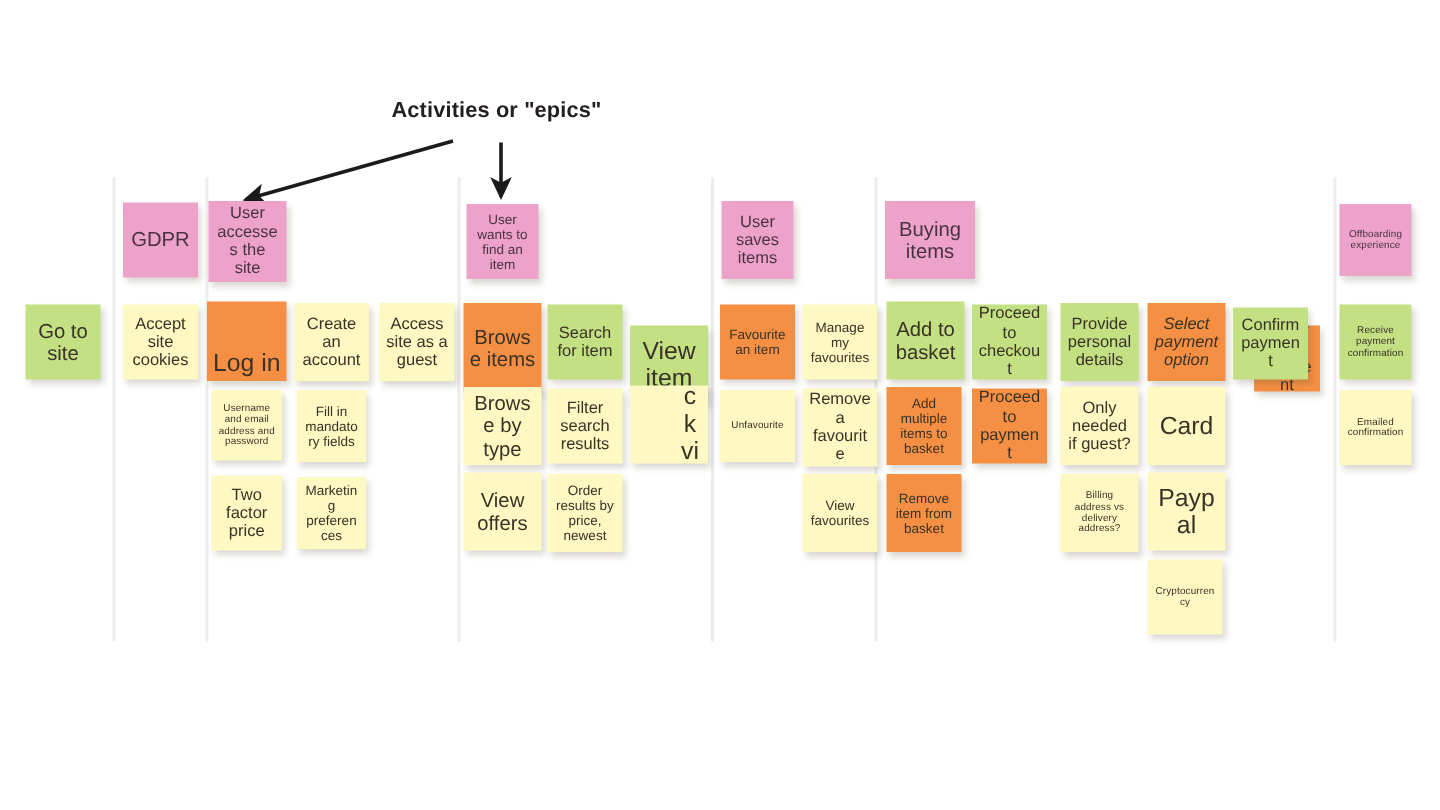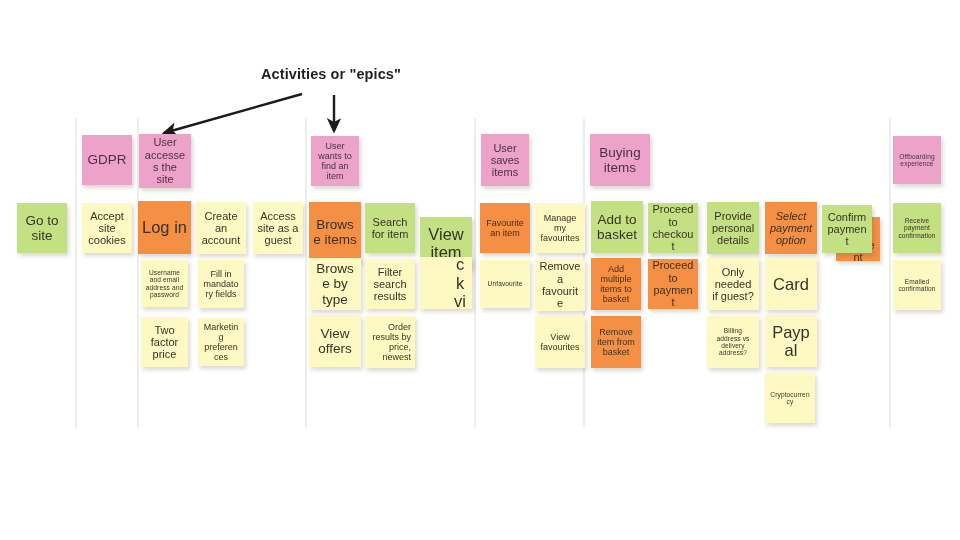--- a/index.html
+++ b/index.html
@@ -95,21 +95,21 @@
         <span>Offboarding experience</span>
       </div>
     </div>
   <div id="stories-layer">
       <div class="note c-green t-lg" style="left: 17px; top: 203px; width: 50px; height: 50px;">
         <span>Go to site</span>
       </div>
       <div class="note c-yellow t-md" style="left: 82px; top: 203px; width: 50px; height: 50px;">
         <span>Accept site cookies</span>
       </div>
-      <div class="note c-orange t-xl" style="left: 138px; top: 201px; width: 53px; height: 53px;">
+      <div class="note c-orange t-xl" style="left: 138px; top: 201px; width: 53px; height: 53px; align-items: flex-end;">
         <span>Log in</span>
       </div>
       <div class="note c-yellow t-md" style="left: 196px; top: 202px; width: 50px; height: 52px;">
         <span>Create an account</span>
       </div>
       <div class="note c-yellow t-md" style="left: 253px; top: 202px; width: 50px; height: 52px;">
         <span>Access site as a guest</span>
       </div>
       <div class="note c-orange t-lg" style="left: 309px; top: 202px; width: 52px; height: 60px;">
         <span>Browse items</span>
@@ -185,21 +185,21 @@
       </div>
       <div class="note c-yellow t-md" style="left: 141px; top: 317px; width: 47px; height: 50px;">
         <span>Two factor price</span>
       </div>
       <div class="note c-yellow t-sm" style="left: 198px; top: 318px; width: 46px; height: 48px;">
         <span>Marketing preferences</span>
       </div>
       <div class="note c-yellow t-lg" style="left: 309px; top: 315px; width: 52px; height: 52px;">
         <span>View offers</span>
       </div>
-      <div class="note c-yellow t-sm" style="left: 365px; top: 316px; width: 50px; height: 52px; text-align: right;">
+      <div class="note c-yellow t-sm" style="left: 365px; top: 316px; width: 50px; height: 52px;">
         <span>Order results by price, newest</span>
       </div>
       <div class="note c-yellow t-sm" style="left: 535px; top: 316px; width: 50px; height: 52px;">
         <span>View favourites</span>
       </div>
       <div class="note c-orange t-sm" style="left: 591px; top: 316px; width: 50px; height: 52px;">
         <span>Remove item from basket</span>
       </div>
       <div class="note c-yellow t-xs" style="left: 707px; top: 316px; width: 52px; height: 52px;">
         <span>Billing address vs delivery address?</span>

